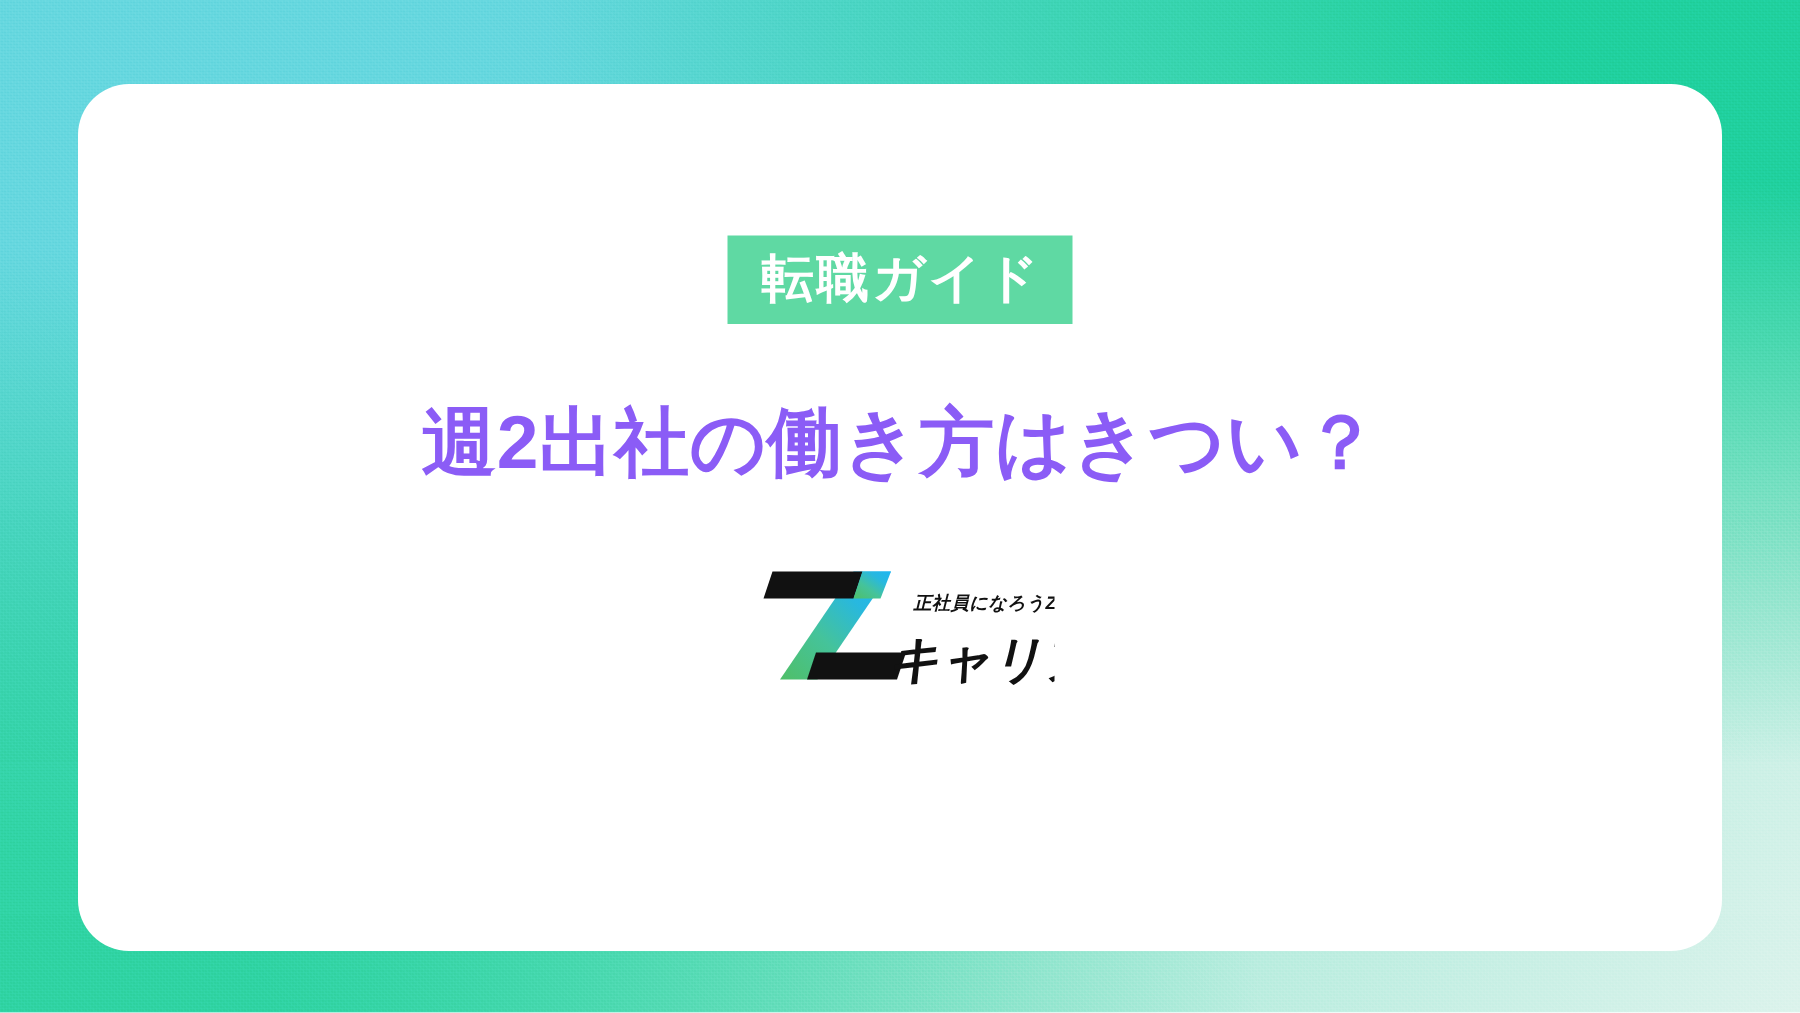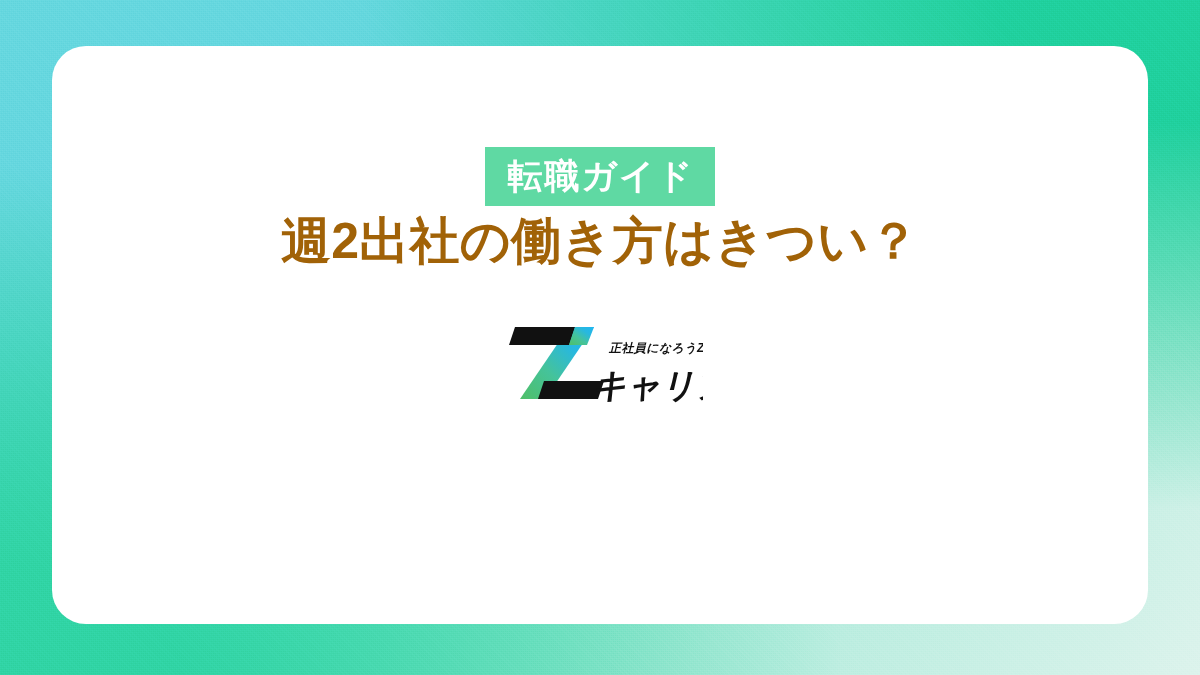--- a/index.html
+++ b/index.html
@@ -40,21 +40,21 @@
       repeating-linear-gradient(0deg,   rgba(255,255,255,.16) 0 1px, rgba(0,0,0,.05) 1px 2px),
       repeating-linear-gradient(90deg,  rgba(255,255,255,.13) 0 1px, rgba(0,0,0,.045) 1px 2px),
       repeating-linear-gradient(45deg,  rgba(255,255,255,.09) 0 1px, rgba(0,0,0,.03) 1px 3px);
     mix-blend-mode: overlay;
   }
 
   
   .card {
     position: absolute;
     left: 52px;
-    top: 46px;
+    top: 56px;
     width: 1096px;
     height: 578px;
     background: #ffffff;
     border-radius: 34px;
     z-index: 2;
     display: flex;
     flex-direction: column;
     align-items: center;
   }
 
@@ -66,21 +66,22 @@
     font-size: 35px;
     font-weight: 700;
     letter-spacing: .055em;
     line-height: 1;
     padding: 11px 20px 13px 22px;
     white-space: nowrap;
   }
 
   
   .headline {
-    color: #a16207;
+    margin-top: 44px;
+    color: #8b5cf6;
     font-size: 50px;
     font-weight: 700;
     line-height: 1.42;
     text-align: center;
     letter-spacing: .005em;
     white-space: nowrap;
   }
   .headline .ln { display: block; }
 
   

